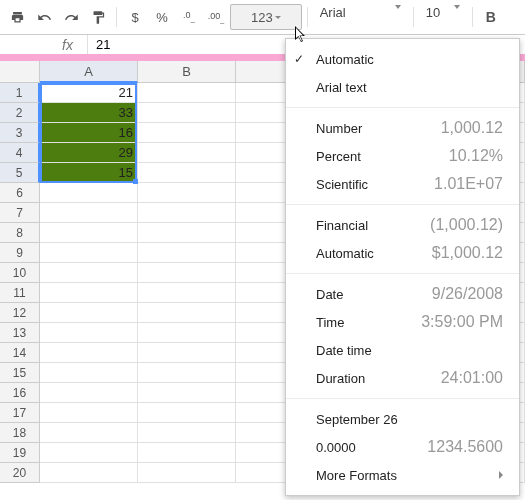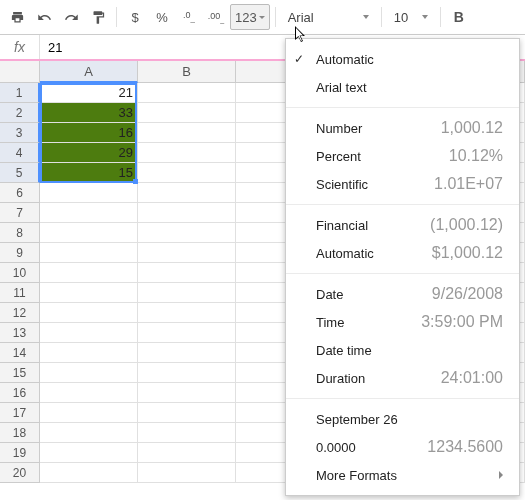--- a/index.html
+++ b/index.html
@@ -3,29 +3,29 @@
 <meta charset="utf-8">
 <style>
 * { box-sizing: border-box; margin: 0; padding: 0; }
 body { font-family: Arial, sans-serif; font-size: 13px; color: #222; background: #fff; overflow: hidden; width: 525px; height: 500px; position: relative; }
 
 
 .toolbar { display: flex; align-items: center; height: 35px; padding: 0 4px; border-bottom: 1px solid #ccc; gap: 1px; }
 .tb-btn { display: flex; align-items: center; justify-content: center; min-width: 26px; height: 26px; border: 1px solid transparent; border-radius: 2px; cursor: pointer; font-size: 13px; color: #555; position: relative; }
 .tb-btn.active { background: #f1f1f1; border:1px solid #bbb; }
 .tb-sep { width: 1px; height: 20px; background: #e0e0e0; margin: 0 4px; }
-.tb-select { display: flex; align-items: center; height: 26px; padding: 0 6px; border: 1px solid transparent; border-radius: 2px; cursor: pointer; font-size: 13px; color: #444; }
+.tb-select { display: flex; height: 26px; padding: 0 6px; border: 1px solid transparent; border-radius: 2px; cursor: pointer; font-size: 13px; color: #444; }
 .tb-select .caret { margin-left: 14px; }
 .font-select { width: 95px; justify-content: space-between; }
 .size-select { width: 48px; justify-content: space-between; }
 .caret { width: 0; height: 0; border-left: 3px solid transparent; border-right: 3px solid transparent; border-top: 4px solid #888; display: inline-block; }
 .caret-sm { border-left-width: 3px; border-right-width: 3px; border-top-width: 3px; margin-left: 2px; }
 
 
-.formula-bar { display: flex; align-items: center; height: 26px; border-bottom: 2px solid #f9a8d4; }
+.formula-bar { display: flex; align-items: center; height: 26px; border-bottom: 7px solid #f9a8d4; padding-left: 48px; }
 .fx { width: 40px; display: flex; align-items: center; justify-content: center; font-style: italic; color: #777; border-right: 1px solid #e0e0e0; height: 100%; font-size: 14px; }
 .fx-input { flex: 1; padding: 0 8px; font-size: 13px; border: none; outline: none; height: 100%; }
 
 
 .grid { position: relative; }
 .col-headers { display: flex; }
 .corner { width: 40px; height: 22px; background: #f3f3f3; border-right: 1px solid #ccc; border-bottom: 1px solid #ccc; }
 .col-h { height: 22px; background: #f3f3f3; border-right: 1px solid #ccc; border-bottom: 1px solid #ccc; display: flex; align-items: center; justify-content: center; font-size: 13px; color: #555; }
 .col-h.sel { background: #e4e9f2; border-bottom: 2px solid #4d90fe; }
 .col-A { width: 98px; }
@@ -92,21 +92,21 @@
     </div>
   <div class="tb-btn">
       <span>%</span>
     </div>
   <div class="tb-btn" style="font-size:9px;flex-direction:column;line-height:13px">
     <span>.0<sub style="font-size:8px">_</sub></span>
   </div>
   <div class="tb-btn" style="font-size:9px">
     <span>.00<sub style="font-size:7px">_</sub></span>
   </div>
-  <div class="tb-btn active" style="padding:0 4px">
+  <div class="tb-btn active" style="padding:0 20px">
     <span>123</span>
     <span class="caret caret-sm"></span>
   </div>
   <div class="tb-sep"></div>
   <div class="tb-select font-select">
     <span>Arial</span>
     <span class="caret"></span>
   </div>
   <div class="tb-sep"></div>
   <div class="tb-select size-select">

